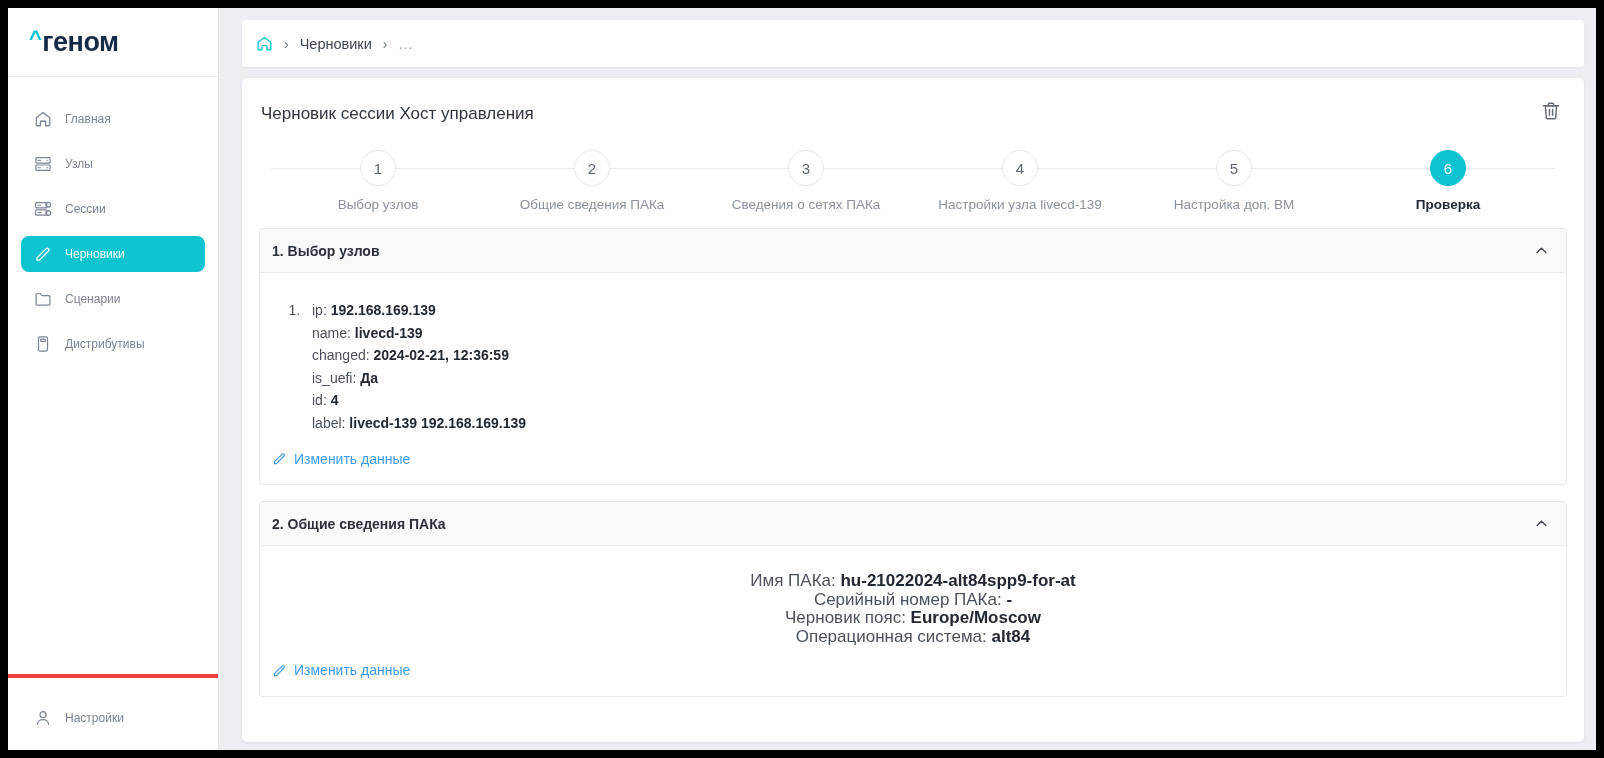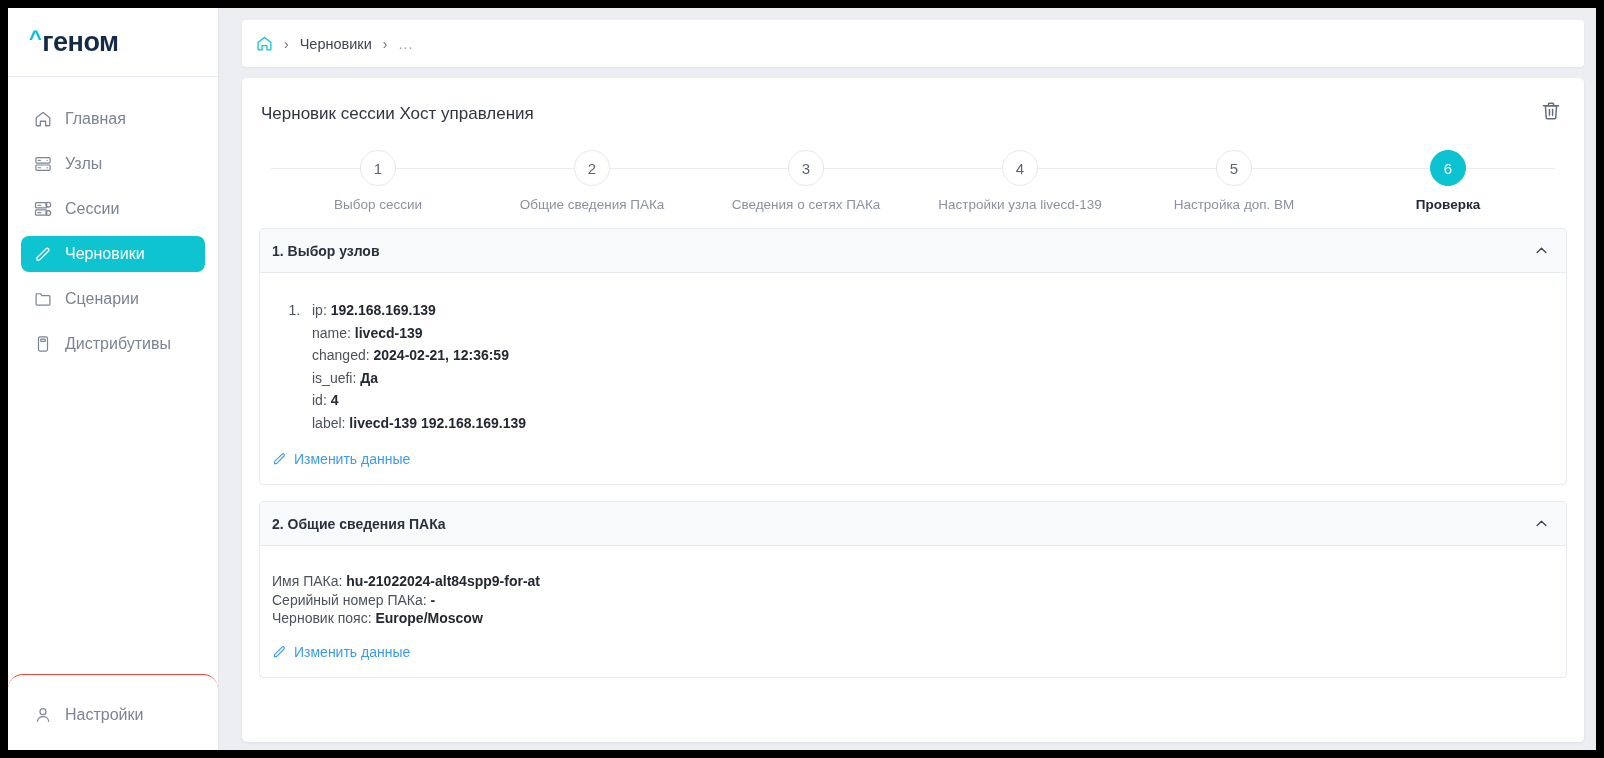--- a/index.html
+++ b/index.html
@@ -56,34 +56,33 @@
     flex: 1;
   }
   .nav-item {
     display: flex;
     align-items: center;
     height: 36px;
     margin: 0 13px 9px 13px;
     padding: 0 13px;
     border-radius: 8px;
     color: #7b8494;
-    font-size: 16px;
+    font-size: 12px;
     cursor: pointer;
     gap: 13px;
   }
   .nav-item.active {
     background: #0fc4d1;
     color: #ffffff;
   }
   .nav-item .ico { width: 18px; height: 18px; flex: none; display: block; }
   .nav-foot {
-    border-top: 1px solid #ef4444;
+    border-top: 4px solid #ef4444;
     padding: 22px 0 0 0;
     height: 76px;
-    border-radius: 15px;
   }
   .nav-foot .nav-item { margin-bottom: 0; }
 
   
   .main {
     position: absolute;
     left: 211px; top: 0;
     right: 0; bottom: 0;
     padding: 12px 12px 0 23px;
   }
@@ -208,21 +207,21 @@
   ol.node-list {
     margin: 0 0 0 32px;
     padding: 0;
     color: #4b515c;
     font-size: 14px;
   }
   ol.node-list > li { padding-left: 8px; }
   .kv { line-height: 22.6px; color: #4b515c; font-size: 14px; }
   .kv b { color: #232932; font-weight: 700; }
 
-  .plain-kv { line-height: 18.5px; font-size: 14px; color: #4b515c; }
+  .plain-kv { line-height: 18.5px; font-size: 17px; color: #4b515c; text-align: center; }
   .plain-kv div { padding: 0; }
   .plain-kv b { color: #232932; font-weight: 700; }
 
   .edit-link {
     margin-top: 16px;
     display: inline-flex;
     align-items: center;
     gap: 7px;
     color: #3d9bef;
     font-size: 14px;
@@ -350,21 +349,21 @@
           <path d="M5.9 6.3h12.2l-.9 13.1a1.1 1.1 0 0 1-1.1 1H7.9a1.1 1.1 0 0 1-1.1-1z"></path>
           <path d="M10.3 10.4v6.3M13.7 10.4v6.3"></path>
         </svg>
       </span>
 
       <div class="stepper">
         <div class="stepper-line"></div>
         <div class="steps">
           <div class="step">
             <div class="bubble">1</div>
-            <div class="slabel">Выбор сессии</div>
+            <div class="slabel">Выбор узлов</div>
           </div>
           <div class="step">
             <div class="bubble">2</div>
             <div class="slabel">Общие сведения ПАКа</div>
           </div>
           <div class="step">
             <div class="bubble">3</div>
             <div class="slabel">Сведения о сетях ПАКа</div>
           </div>
           <div class="step">
@@ -420,20 +419,21 @@
             <svg viewBox="0 0 24 24" width="15" height="15" fill="none" stroke="#3c434f" stroke-width="2.1" stroke-linecap="round" stroke-linejoin="round">
               <path d="M5 15.2 12 8.4l7 6.8"></path>
             </svg>
           </span>
         </div>
         <div class="acc-body">
           <div class="plain-kv">
             <div><span>Имя ПАКа:</span> <b>hu-21022024-alt84spp9-for-at</b></div>
             <div><span>Серийный номер ПАКа:</span> <b>-</b></div>
             <div><span>Черновик пояс:</span> <b>Europe/Moscow</b></div>
+            <div><span>Операционная система:</span> <b>alt84</b></div>
           </div>
           <div class="edit-link">
             <span>
               <svg viewBox="0 0 24 24" width="15" height="15" fill="none" stroke="#3d9bef" stroke-width="1.8" stroke-linecap="round" stroke-linejoin="round">
                 <path d="M4 20.2h3.1L19.3 8a2.2 2.2 0 0 0-3.1-3.1L4 17.1z"></path>
               </svg>
             </span>
             <span>Изменить данные</span>
           </div>
         </div>

